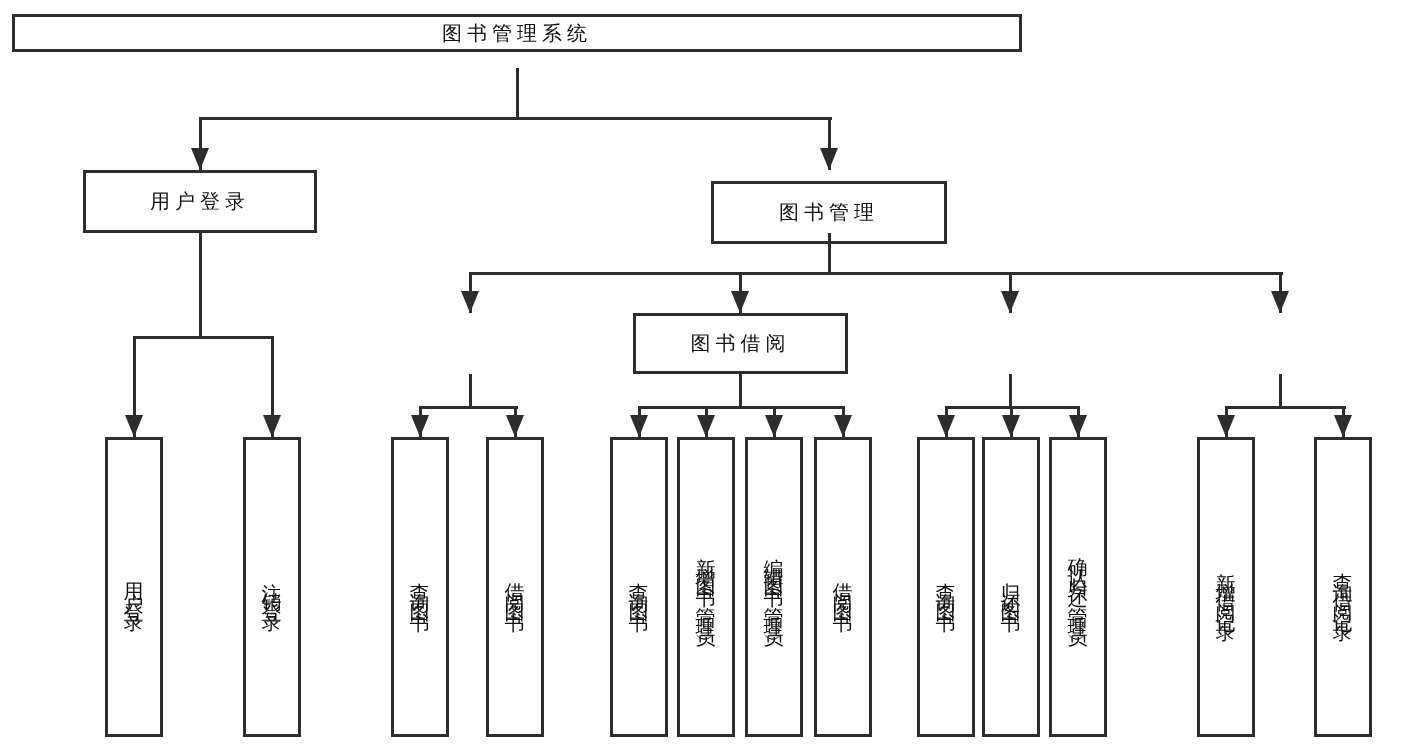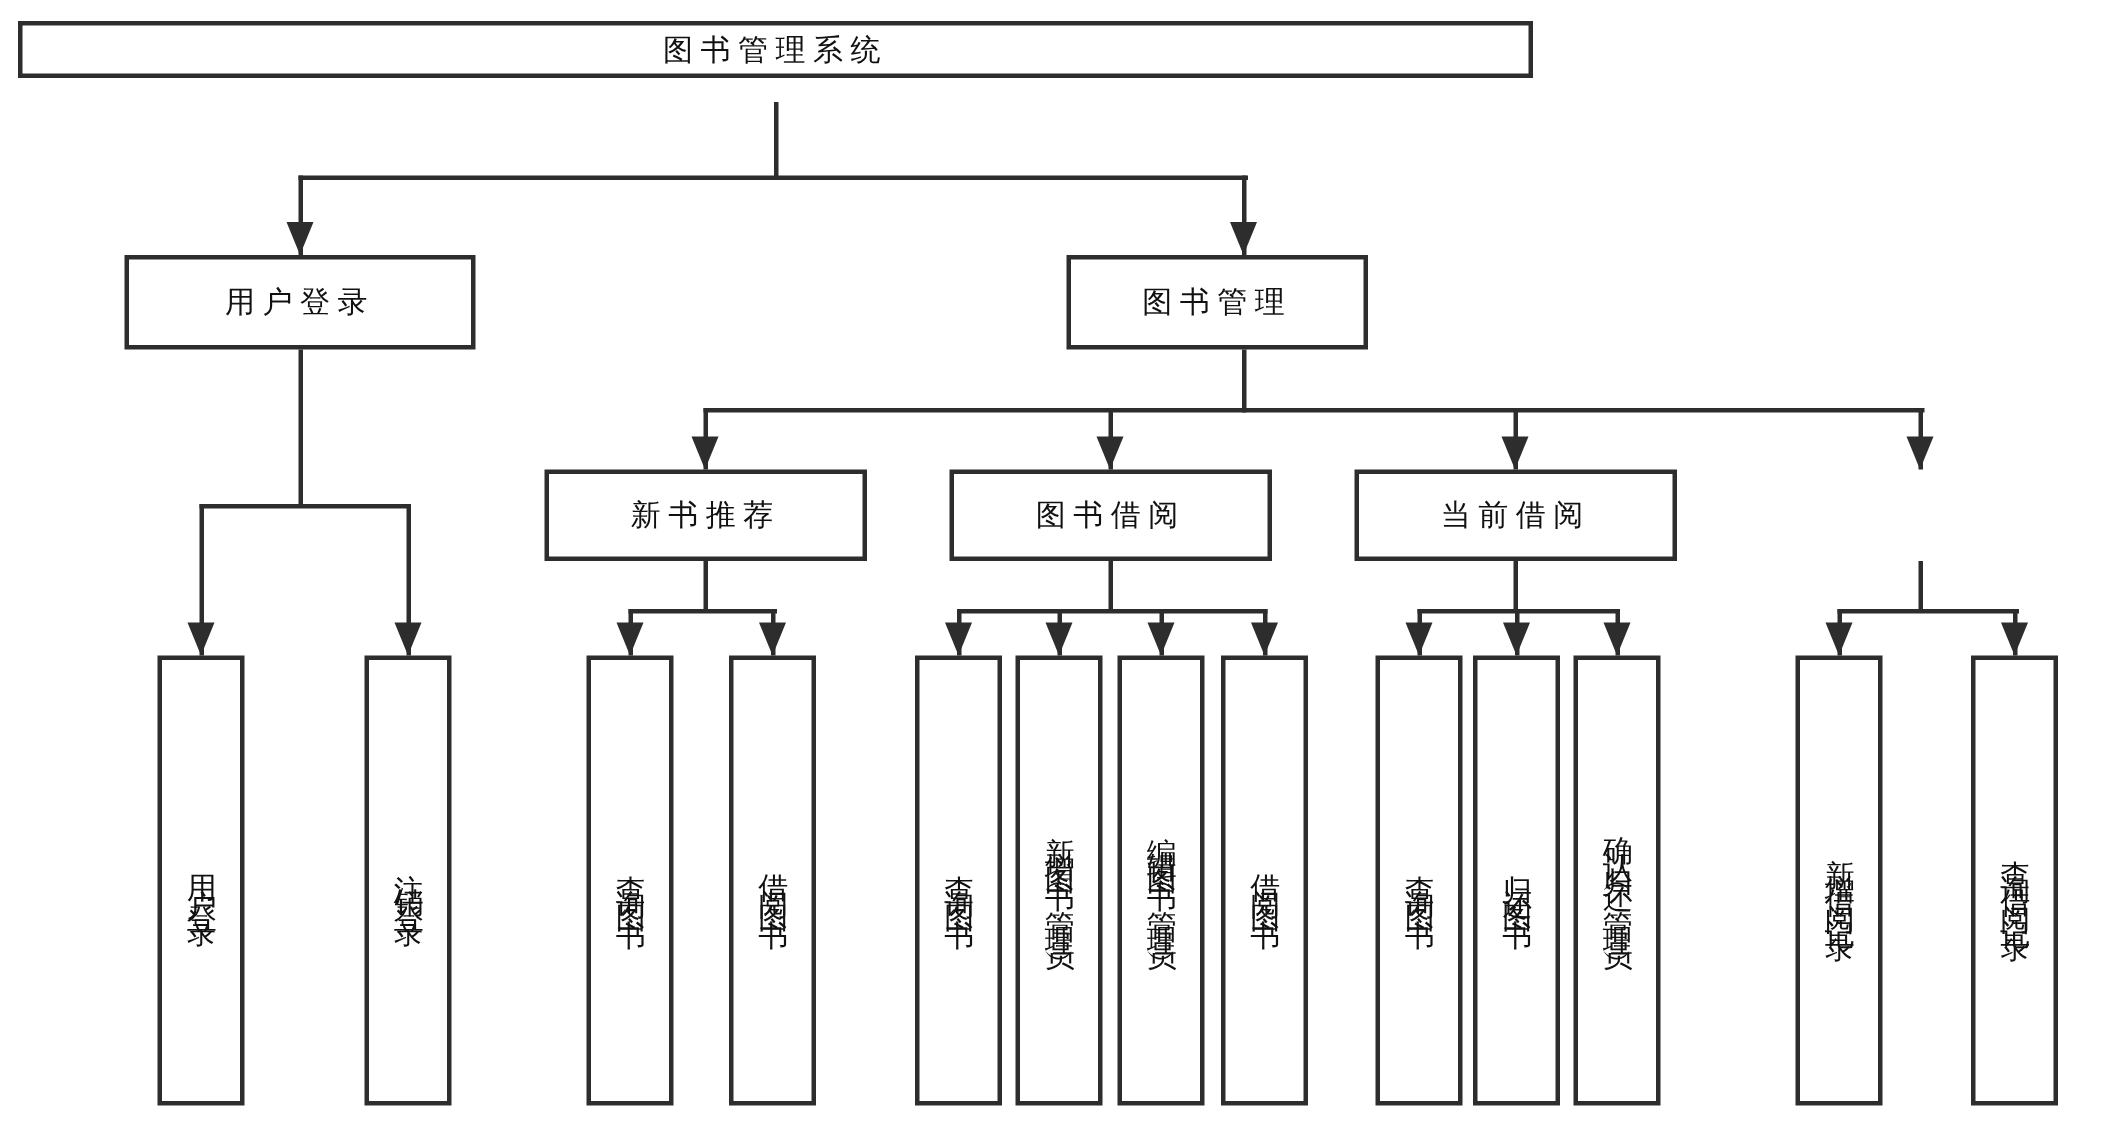--- a/index.html
+++ b/index.html
@@ -37,32 +37,26 @@
 
 <div class="canvas">
 
   <div class="box h" style="left:12px;top:14px;width:1010px;height:38px">
     <span>图书管理系统</span>
   </div>
 
   <div class="box h" style="left:83px;top:170px;width:234px;height:63px">
     <span>用户登录</span>
   </div>
-  <div class="box h" style="left:711px;top:170px;width:201px;height:63px">
+  <div class="box h" style="left:711px;top:181px;width:236px;height:63px">
     <span>图书管理</span>
   </div>
 
-  <div class="box h" style="left:363px;top:313px;width:215px;height:61px">
-    <span>新书推荐</span>
-  </div>
   <div class="box h" style="left:633px;top:313px;width:215px;height:61px">
     <span>图书借阅</span>
-  </div>
-  <div class="box h" style="left:903px;top:313px;width:215px;height:61px">
-    <span>当前借阅</span>
   </div>
 
   <div class="box v" style="left:105px;top:437px;width:58px;height:300px">
     <span>用户登录</span>
   </div>
   <div class="box v" style="left:243px;top:437px;width:58px;height:300px">
     <span>注销登录</span>
   </div>
 
   <div class="box v" style="left:391px;top:437px;width:58px;height:300px">

